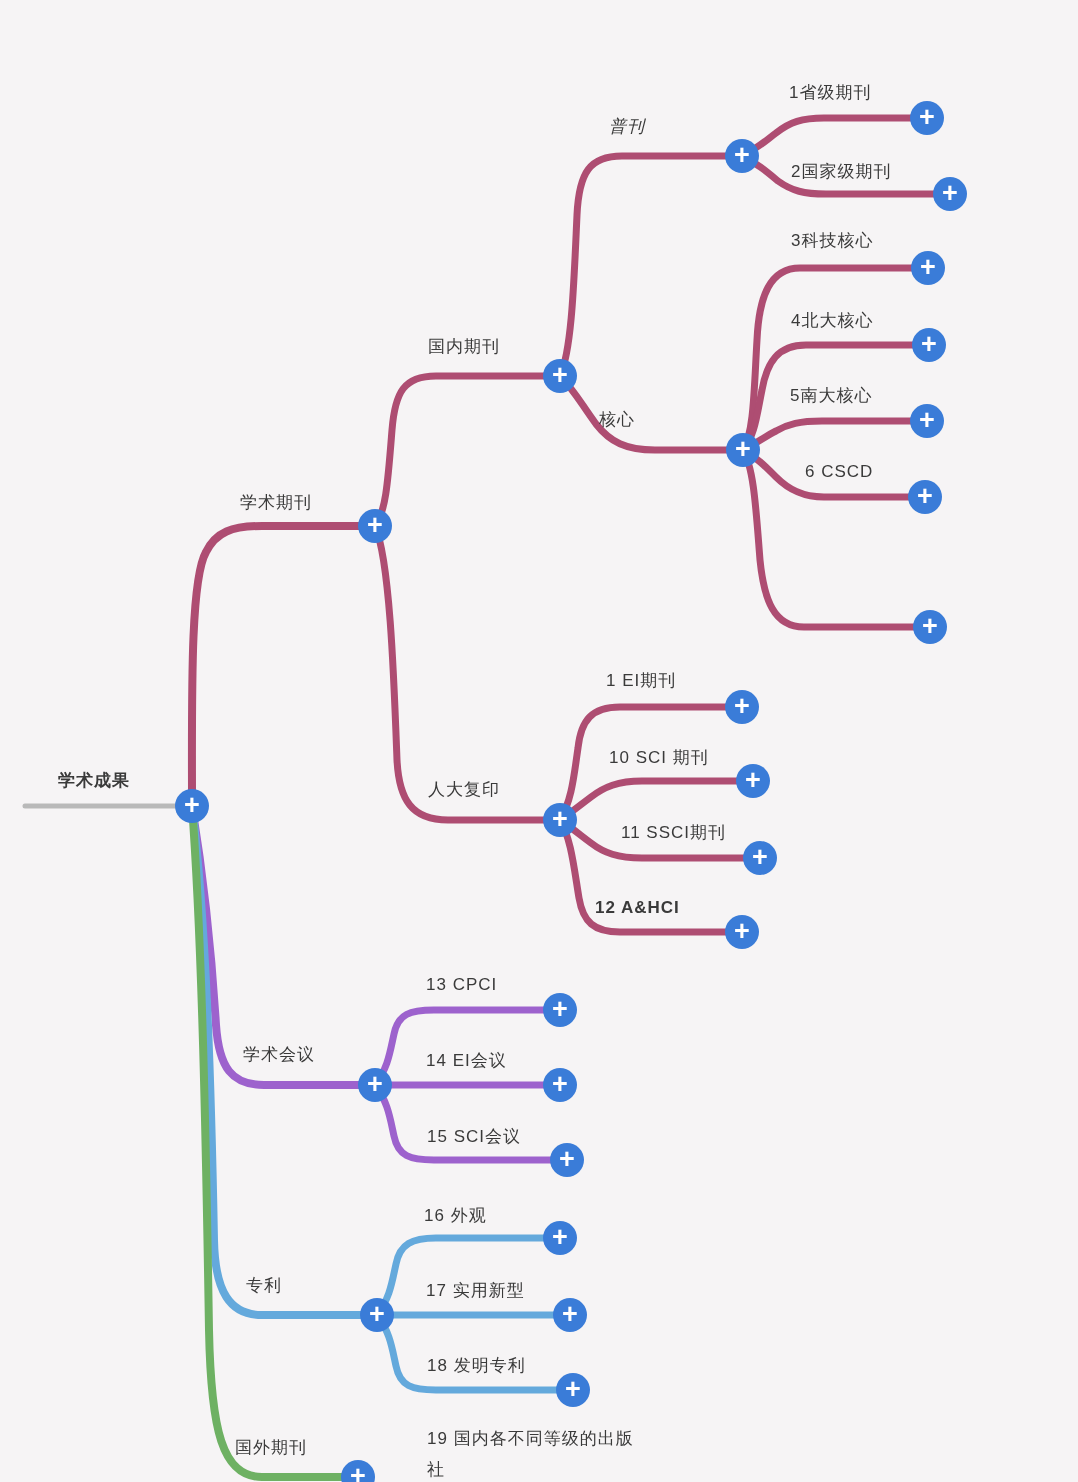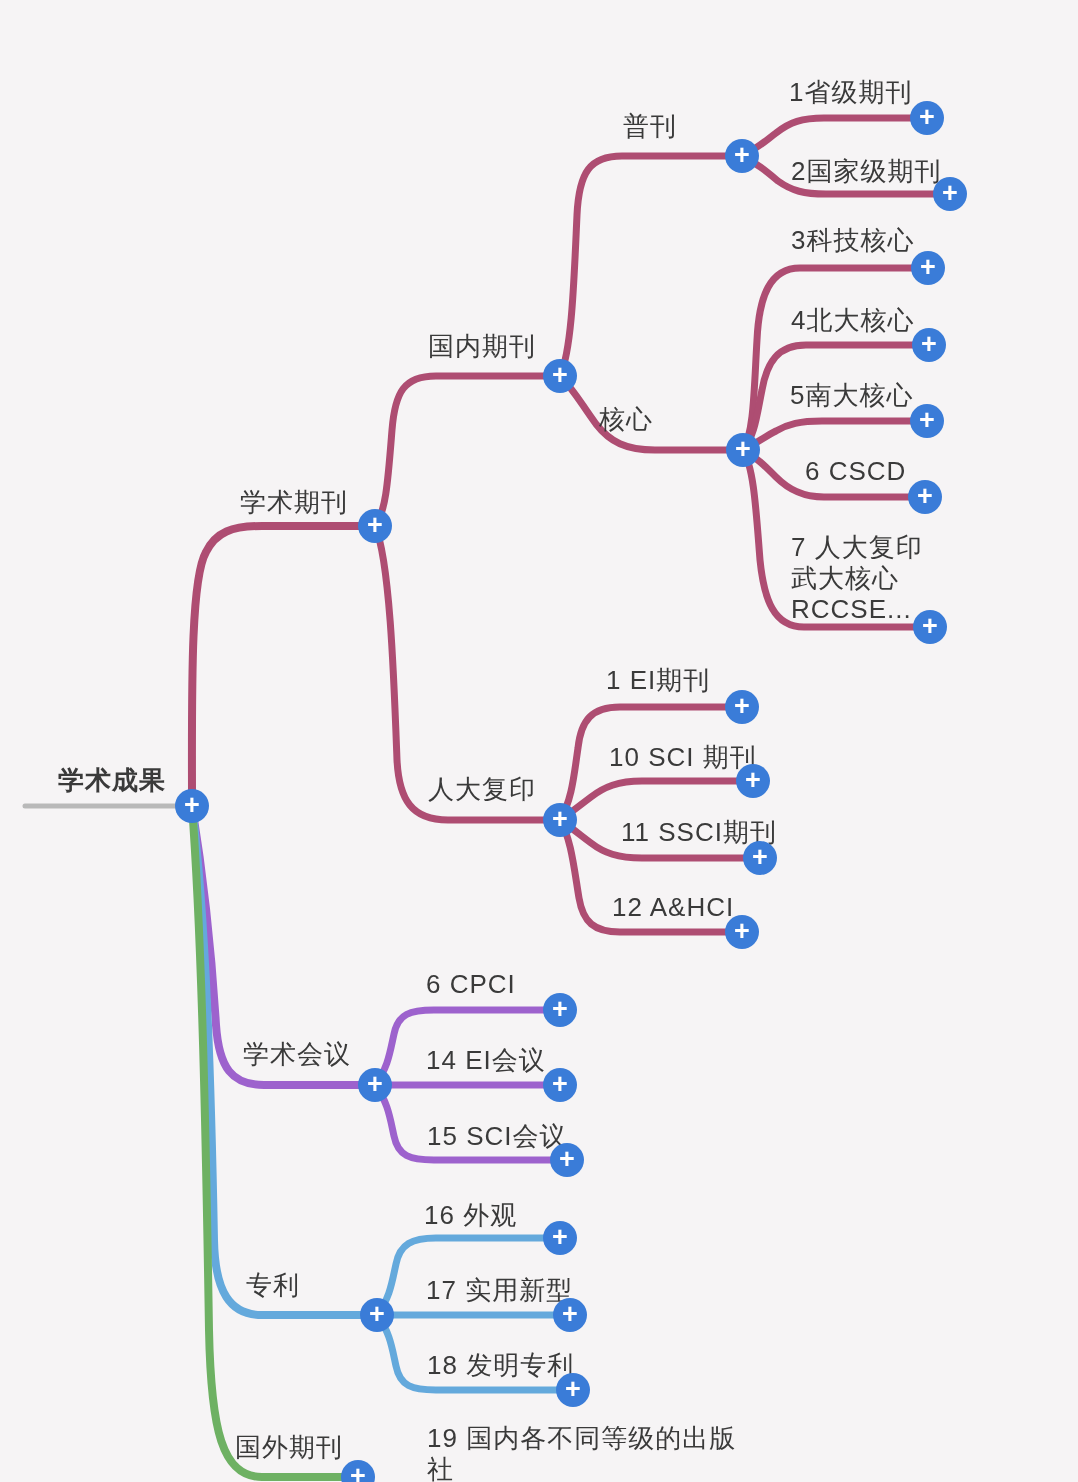--- a/index.html
+++ b/index.html
@@ -31,21 +31,21 @@
   .edge-journal{stroke:var(--c-journal);stroke-width:7px;}
   .edge-journal.lvl1{stroke-width:8px;}
   .edge-conference{stroke:var(--c-conference);stroke-width:7px;}
   .edge-conference.lvl1{stroke-width:8px;}
   .edge-patent{stroke:var(--c-patent);stroke-width:7px;}
   .edge-patent.lvl1{stroke-width:8px;}
   .edge-book{stroke:var(--c-book);stroke-width:8px;}
   .edge-rootline{stroke:var(--c-root-line);stroke-width:5px;stroke-linecap:butt;}
   .label{
     position:absolute;
-    font-size:26px;
+    font-size:17px;
     line-height:31px;
     color:var(--c-text);
     white-space:nowrap;
     letter-spacing:1px;
     cursor:default;
   }
   .label.multiline{white-space:pre-line;}
   .plus{
     position:absolute;
     width:34px;height:34px;
@@ -94,38 +94,35 @@
     <path class="edge-patent" d="M377,1315 C390,1298 392,1282 396,1264 C400,1244 412,1238 436,1238 L560,1238"></path>
     <path class="edge-patent" d="M377,1315 L570,1315"></path>
     <path class="edge-patent" d="M377,1315 C390,1332 392,1348 396,1366 C400,1386 412,1390 436,1390 L573,1390"></path>
 
     <path class="edge-book" d="M192,806 C202,940 206,1140 209,1330 C211,1430 222,1477 262,1477 L358,1477"></path>
   </svg>
 
   <div class="label" style="left:58px;top:765px;font-weight:bold;">学术成果</div>
   <div class="label" style="left:240px;top:487px;">学术期刊</div>
   <div class="label" style="left:428px;top:331px;">国内期刊</div>
-  <div class="label" style="left:623px;top:111px;">普刊</div>
+  <div class="label" style="left:609px;top:111px;font-style:italic;">普刊</div>
   <div class="label" style="left:789px;top:77px;">1省级期刊</div>
   <div class="label" style="left:791px;top:156px;">2国家级期刊</div>
   <div class="label" style="left:599px;top:404px;">核心</div>
   <div class="label" style="left:791px;top:225px;">3科技核心</div>
   <div class="label" style="left:791px;top:305px;">4北大核心</div>
   <div class="label" style="left:790px;top:380px;">5南大核心</div>
   <div class="label" style="left:805px;top:456px;">6 CSCD</div>
-  <div class="label multiline" style="left:791px;top:532px;">7 人大复印
-武大核心
-RCCSE...</div>
   <div class="label" style="left:428px;top:774px;">人大复印</div>
   <div class="label" style="left:606px;top:665px;">1 EI期刊</div>
   <div class="label" style="left:609px;top:742px;">10 SCI 期刊</div>
   <div class="label" style="left:611px;top:817px;margin-left:10px;">11 SSCI期刊</div>
-  <div class="label" style="left:612px;top:892px;">12 A&amp;HCI</div>
+  <div class="label" style="left:595px;top:892px;font-weight:bold;">12 A&amp;HCI</div>
   <div class="label" style="left:243px;top:1039px;">学术会议</div>
-  <div class="label" style="left:426px;top:969px;">6 CPCI</div>
+  <div class="label" style="left:426px;top:969px;">13 CPCI</div>
   <div class="label" style="left:426px;top:1045px;">14 EI会议</div>
   <div class="label" style="left:427px;top:1121px;">15 SCI会议</div>
   <div class="label" style="left:246px;top:1270px;">专利</div>
   <div class="label" style="left:424px;top:1200px;">16 外观</div>
   <div class="label" style="left:426px;top:1275px;">17 实用新型</div>
   <div class="label" style="left:427px;top:1350px;">18 发明专利</div>
   <div class="label" style="left:235px;top:1432px;">国外期刊</div>
   <div class="label multiline" style="left:427px;top:1423px;">19 国内各不同等级的出版
 社</div>
 

